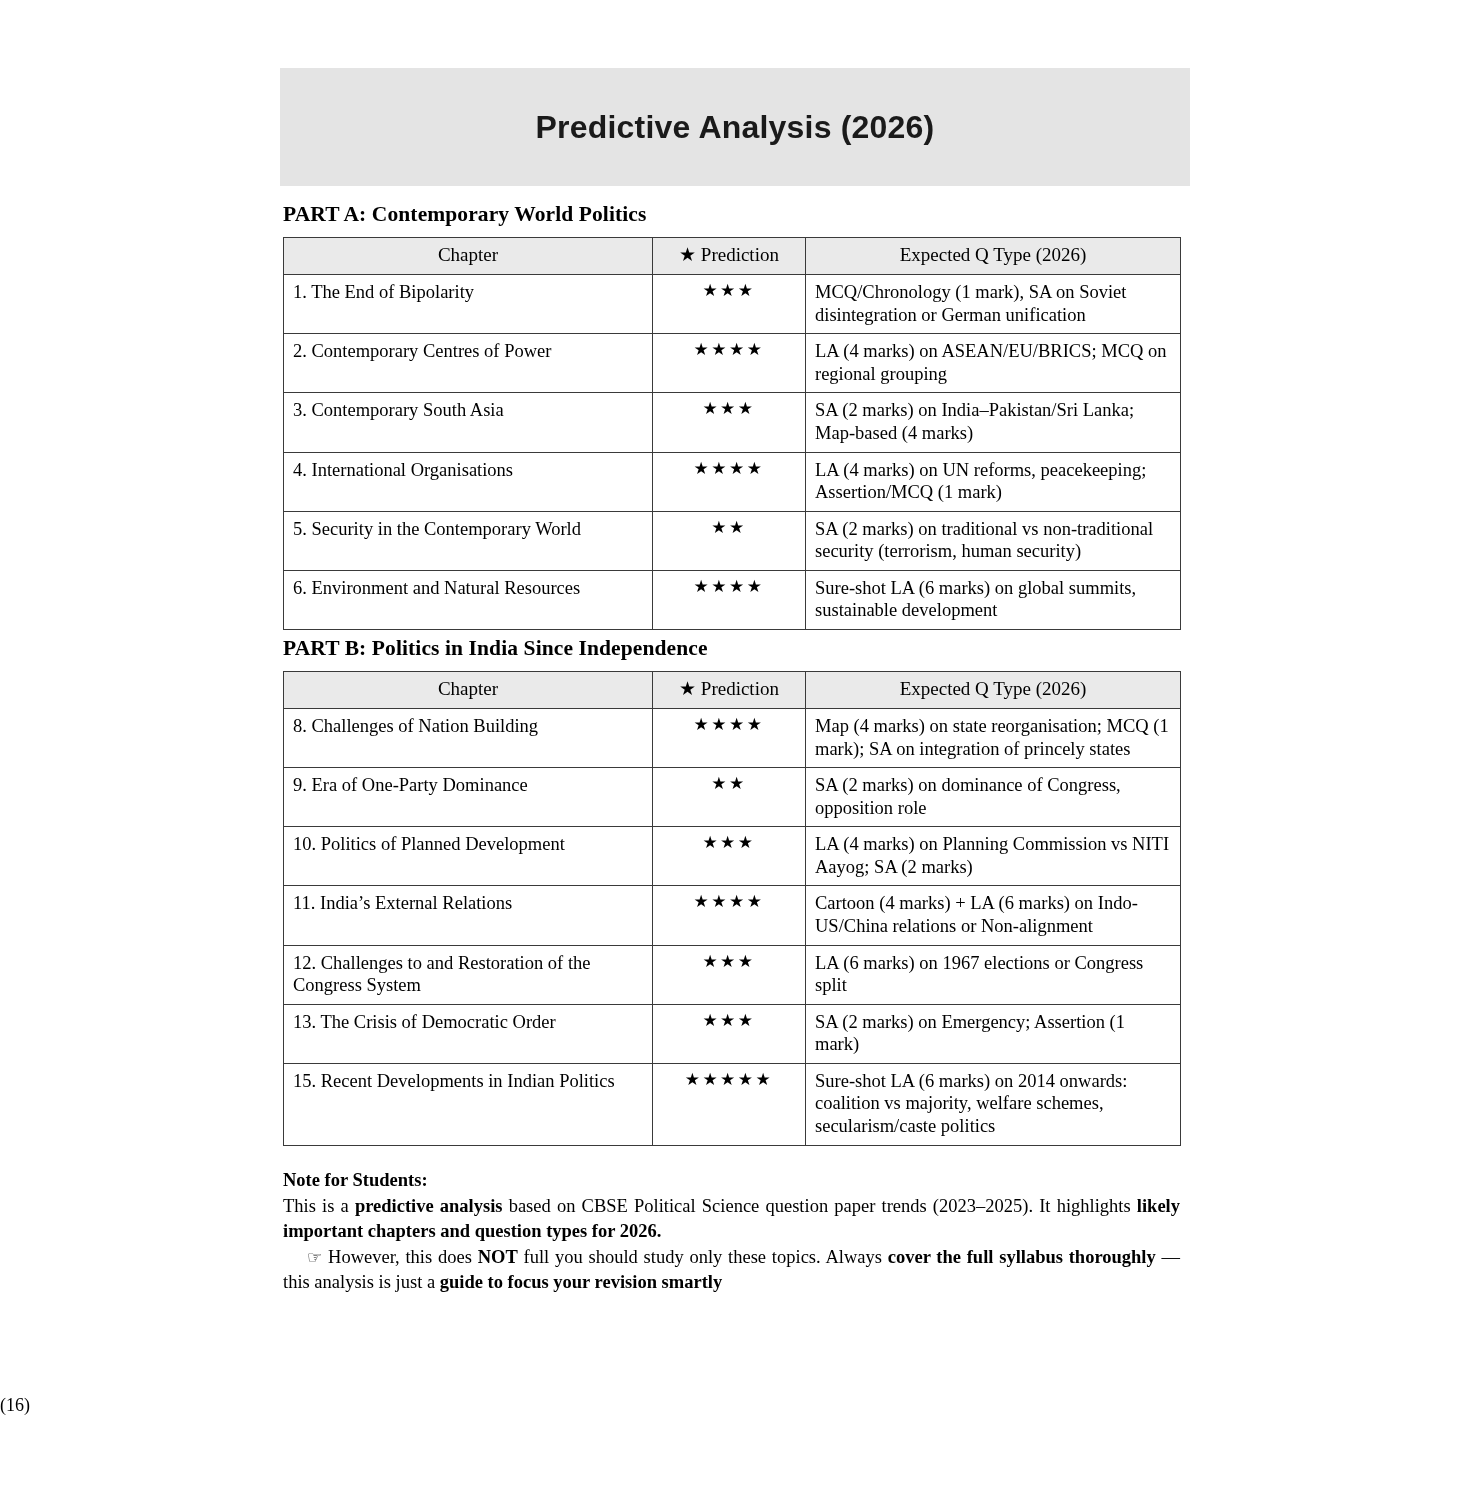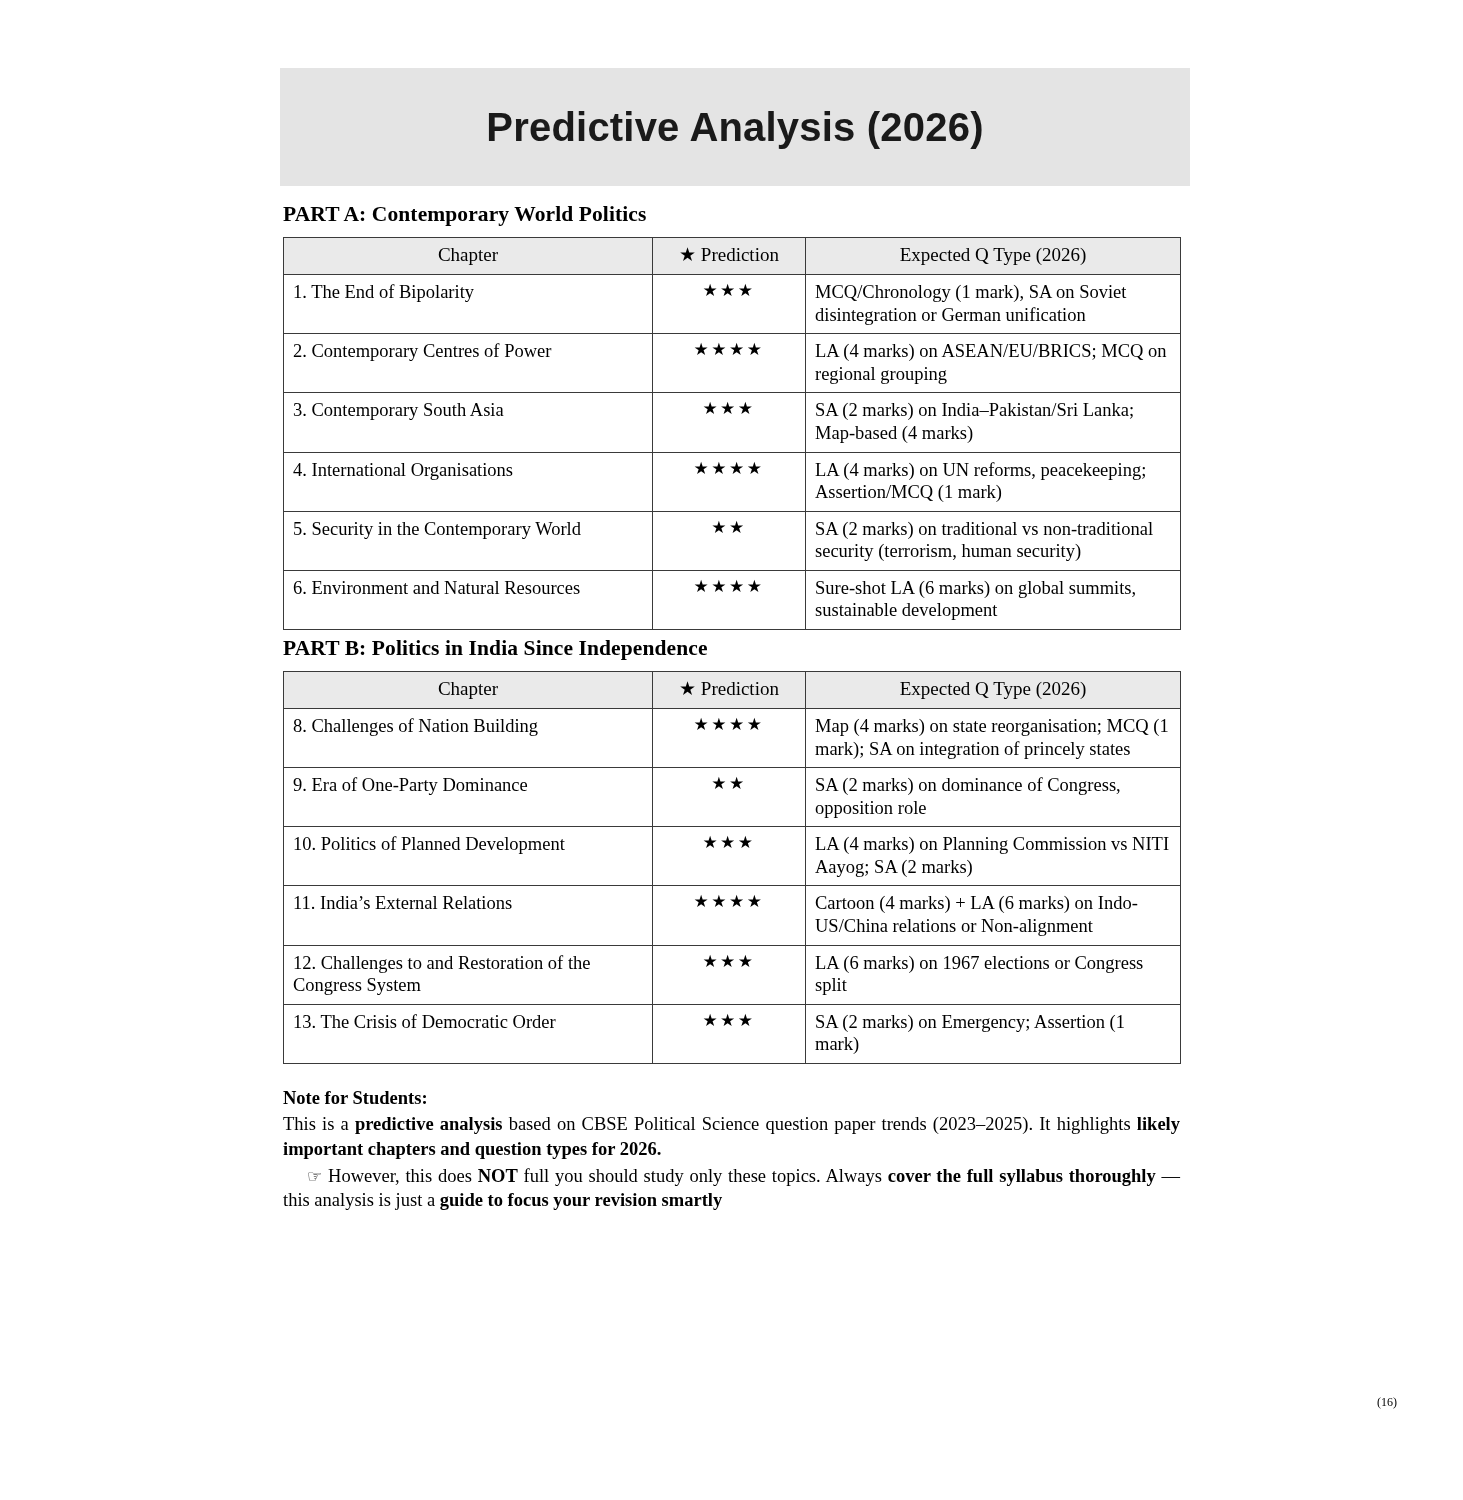--- a/index.html
+++ b/index.html
@@ -29,21 +29,21 @@
     height: 118px;
     background: #e4e4e4;
     display: flex;
     align-items: center;
     justify-content: center;
   }
   .title-band h1 {
     margin: 0;
     font-family: "Liberation Sans", sans-serif;
     font-weight: bold;
-    font-size: 40px;
+    font-size: 32px;
     letter-spacing: 0.2px;
     color: #1a1a1a;
   }
   .content {
     position: absolute;
     left: 283px;
     top: 196px;
     width: 897px;
   }
   h2.part-heading {
@@ -92,22 +92,22 @@
   .note .lbl { font-weight: bold; }
   .note p { margin: 0 0 2px 0; text-align: justify; }
   .note p.indent { text-indent: 24px; }
   .note b { font-weight: bold; }
   .hand { font-family: "DejaVu Sans", sans-serif; font-size: 17px; }
   .pageno {
     position: absolute;
     left: 0;
     top: 1395px;
     width: 1397px;
-    text-align: right;
-    font-size: 12px;
+    text-align: left;
+    font-size: 18px;
   }
 </style>
 </head>
 <body>
 
 <div class="page">
 
   <div class="title-band">
     <h1>Predictive Analysis (2026)</h1>
   </div>
@@ -200,20 +200,25 @@
         <tr>
           <td class="chap">12. Challenges to and Restoration of the Congress System</td>
           <td class="pred">★★★</td>
           <td class="type">LA (6 marks) on 1967 elections or Congress split</td>
         </tr>
         <tr>
           <td class="chap">13. The Crisis of Democratic Order</td>
           <td class="pred">★★★</td>
           <td class="type">SA (2 marks) on Emergency; Assertion (1 mark)</td>
         </tr>
+        <tr>
+          <td class="chap">15. Recent Developments in Indian Politics</td>
+          <td class="pred">★★★★★</td>
+          <td class="type">Sure-shot LA (6 marks) on 2014 onwards: coalition vs majority, welfare schemes, secularism/caste politics</td>
+        </tr>
       </tbody>
     </table>
 
     <div class="note">
       <p><span class="lbl">Note for Students:</span></p>
       <p><span>This is a </span><b>predictive analysis</b><span> based on CBSE Political Science question paper trends (2023–2025). It highlights </span><b>likely important chapters and question types for 2026.</b></p>
       <p class="indent"><span class="hand">☞</span> <span>However, this does </span><b>NOT</b><span> full you should study only these topics. Always </span><b>cover the full syllabus thoroughly</b><span> — this analysis is just a </span><b>guide to focus your revision smartly</b></p>
     </div>
 
   </div>

